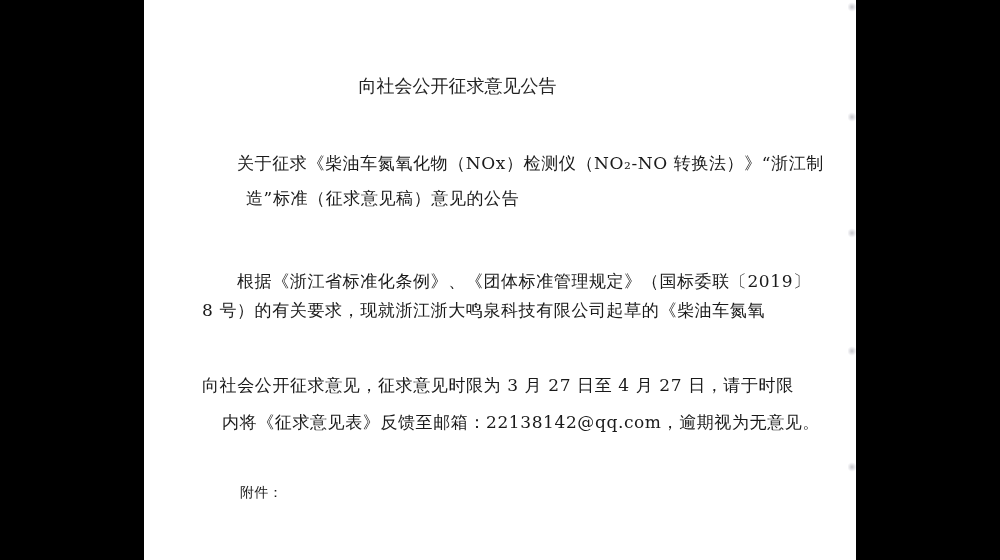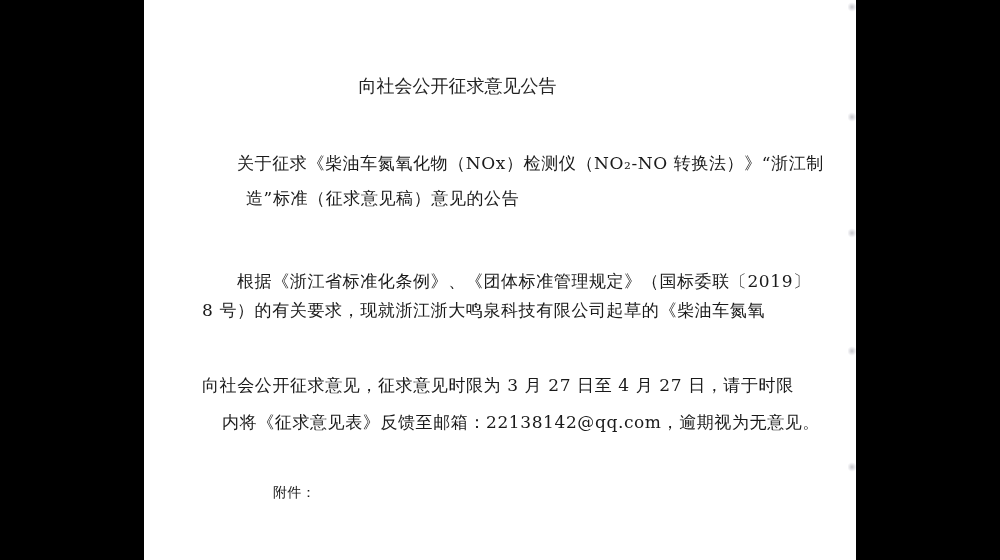--- a/index.html
+++ b/index.html
@@ -34,21 +34,20 @@
       font-family: "DejaVu Sans", "Liberation Sans", sans-serif;
       color: #222;
     }
     .body-line {
       font-size: 17px;
       letter-spacing: 0.6px;
     }
     .annex-line {
       font-size: 14px;
       letter-spacing: 0.2px;
-      margin-left: 33px;
     }
     .scan-speck {
       position: absolute;
       width: 8px;
       height: 10px;
       right: 0;
       background: radial-gradient(circle, rgba(150,150,160,0.55) 0%, rgba(200,200,210,0.25) 55%, rgba(255,255,255,0) 75%);
     }
   </style>
 </head>

